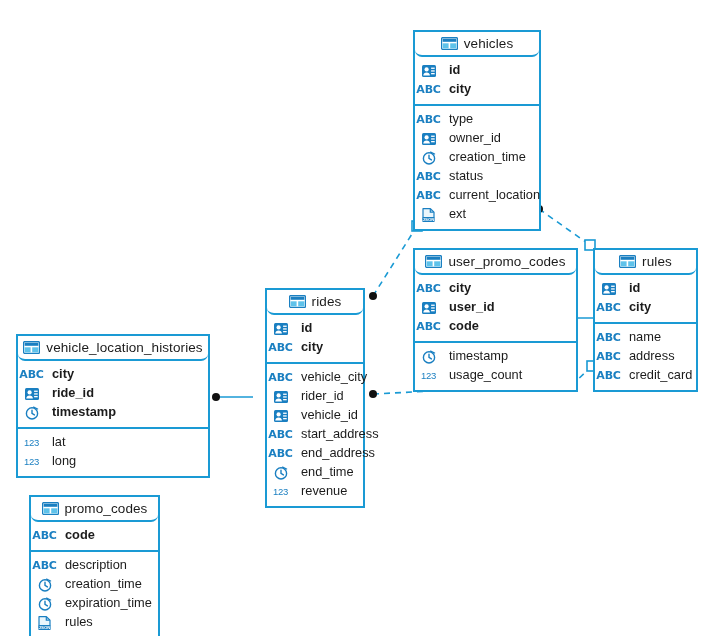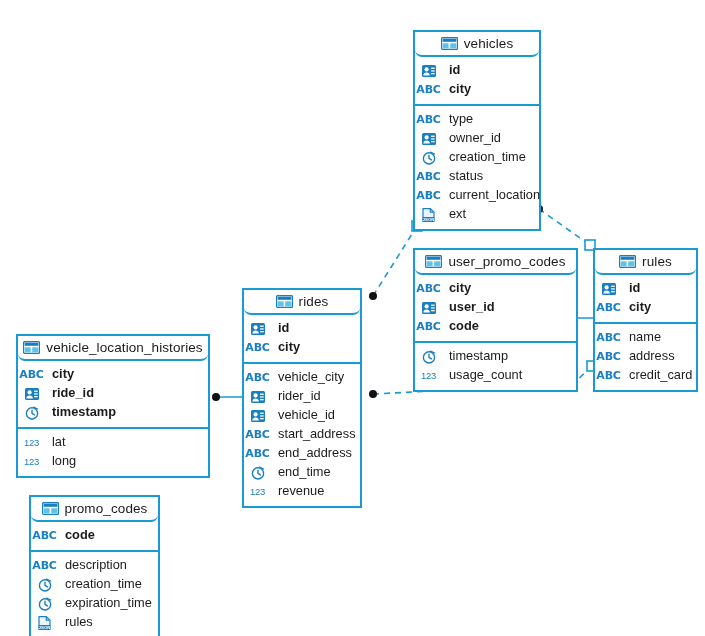--- a/index.html
+++ b/index.html
@@ -319,21 +319,21 @@
         <div class="field">
           <span class="ticon ticon-abc">ABC</span>
           <span class="field-label">address</span>
         </div>
         <div class="field">
           <span class="ticon ticon-abc">ABC</span>
           <span class="field-label">credit_card</span>
         </div>
       </div>
     </div>
-    <div class="entity" style="left: 242px; top: 288px; width: 120px;">
+    <div class="entity" style="left: 265px; top: 288px; width: 100px;">
       <div class="entity-header">
         <span class="hicon">
           <svg width="17" height="13" viewBox="0 0 17 13">
             <rect x="0.5" y="0.5" width="16" height="12" rx="1.5" fill="none" stroke="#1a7fc1" stroke-width="1.3"></rect>
             <rect x="1.6" y="1.6" width="13.8" height="3.2" fill="#1a7fc1"></rect>
             <rect x="1.6" y="6.3" width="6" height="5.1" fill="#5ec2ea"></rect>
             <rect x="9.2" y="6.3" width="6.2" height="5.1" fill="#5ec2ea"></rect>
           </svg>
         </span>
         <span class="entity-title">rides</span>

